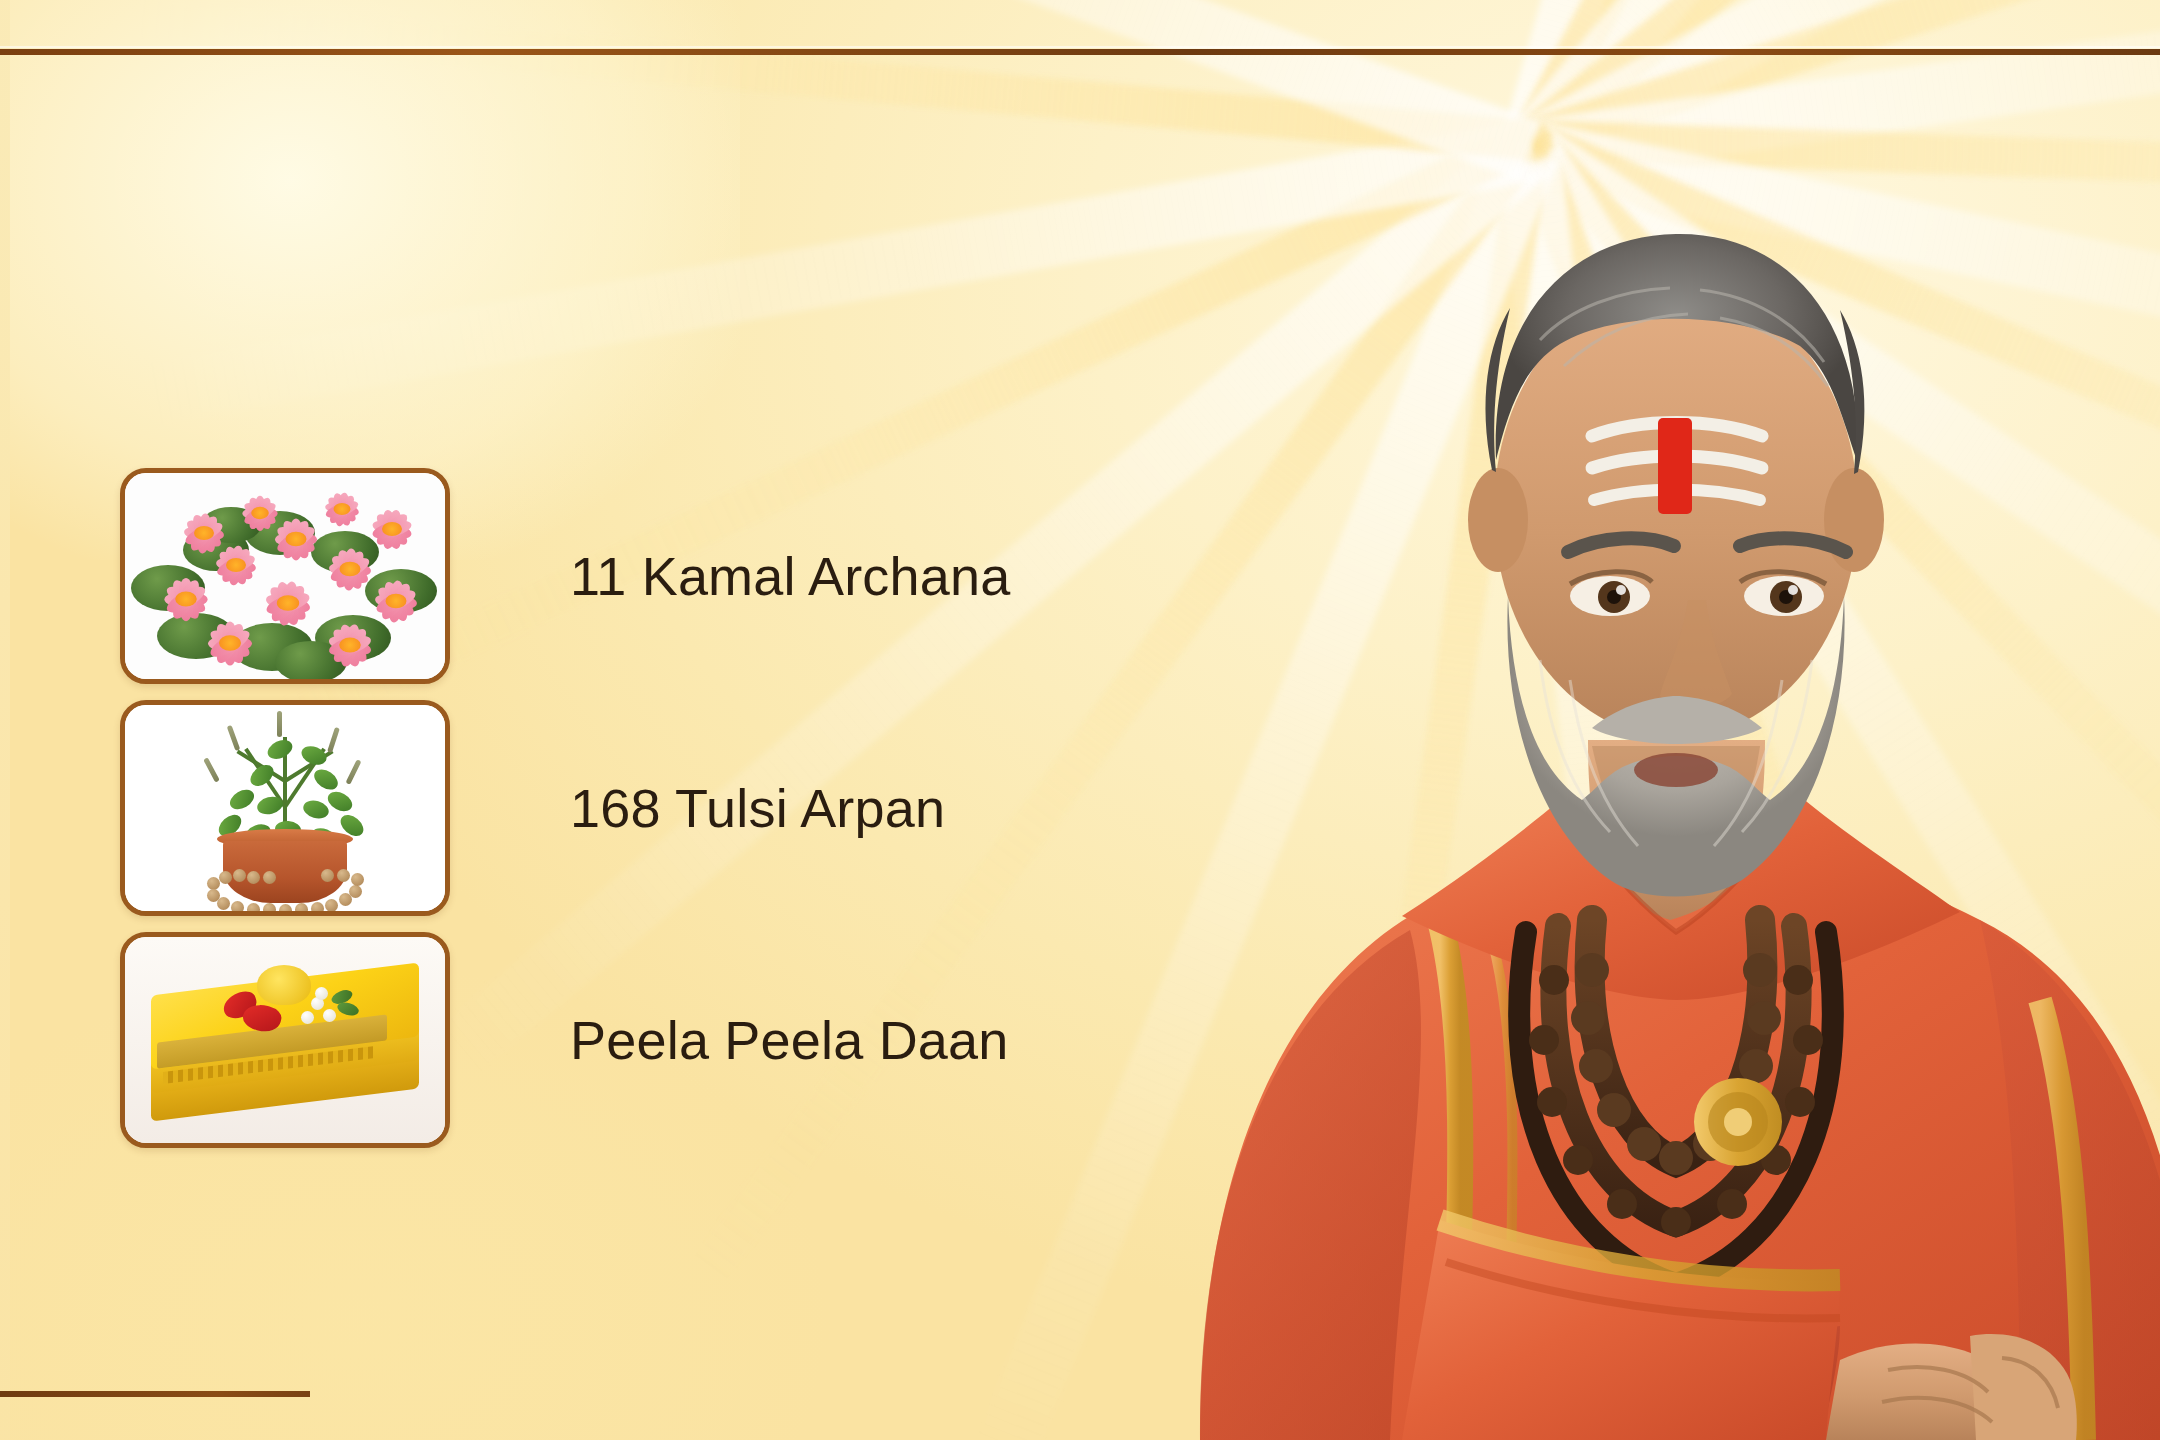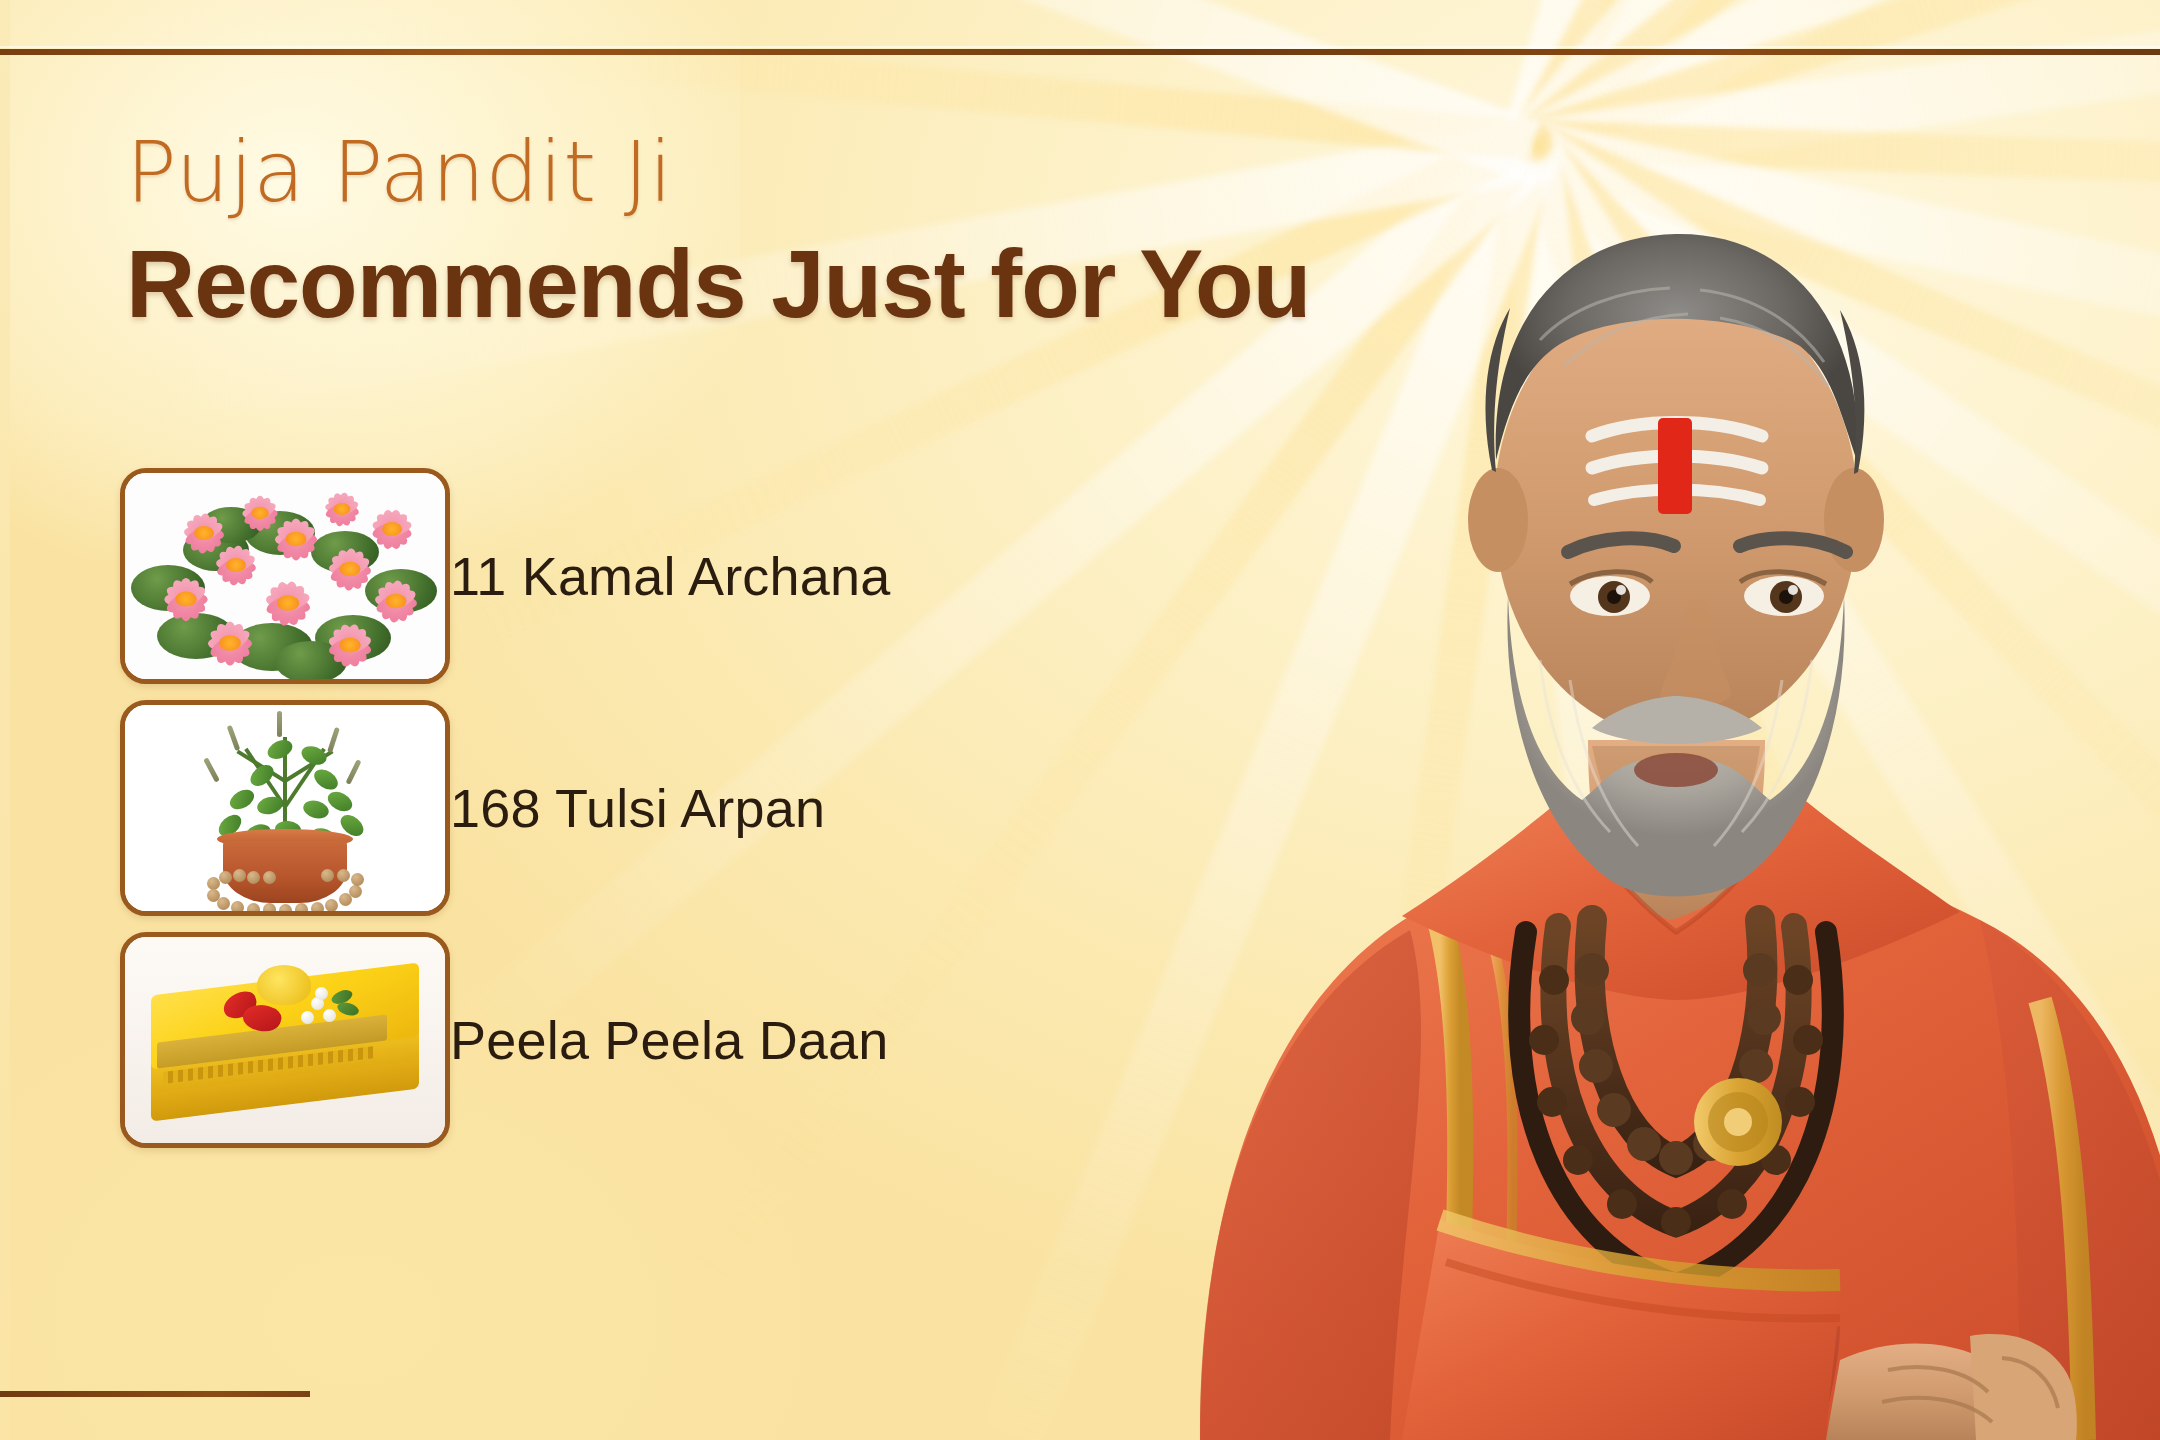--- a/index.html
+++ b/index.html
@@ -82,20 +82,21 @@
     border:5px solid #9a5a1e;
     border-radius:26px;
     background:#fffefb;
     overflow:hidden;
     position:relative;
     flex:0 0 auto;
     box-shadow:0 3px 7px rgba(120,70,20,.16);
   }
   .thumb-inner { position:absolute; inset:0; }
   .item-label {
+    margin-left:120px;
     font-size:54px;
     font-weight:500;
     color:#2a1d10;
     letter-spacing:.2px;
     white-space:nowrap;
     font-family:"Liberation Sans", sans-serif;
   }
   .divider {
     position:absolute; left:0; width:920px; height:3px;
     background:linear-gradient(90deg,#6d3e12 0%, #a9highlight 0%, #8a5a24 18%, rgba(160,120,60,.45) 55%, rgba(180,150,90,0) 92%);
@@ -235,24 +236,20 @@
     <div class="ray" style="transform:rotate(200deg)"></div>
   </div>
   <div class="wash-tl"></div>
   <div class="wash-bl"></div>
 
   <div class="edge-left"></div>
   <div class="border-top-hair"></div>
   <div class="border-top"></div>
   <div class="border-bottom"></div>
 
-  <div class="headings">
-    <div class="title-light">Puja Pandit Ji</div>
-    <div class="title-bold">Recommends Just for You</div>
-  </div>
 
   <div class="list">
 
     <div class="item">
       <div class="thumb">
         <div class="thumb-inner lotus-bg">
 
           <div class="pad" style="left:6px;  top:92px;  width:74px; height:46px;"></div>
           <div class="pad" style="left:58px; top:56px;  width:66px; height:42px;"></div>
           <div class="pad" style="left:120px;top:38px;  width:70px; height:44px;"></div>

